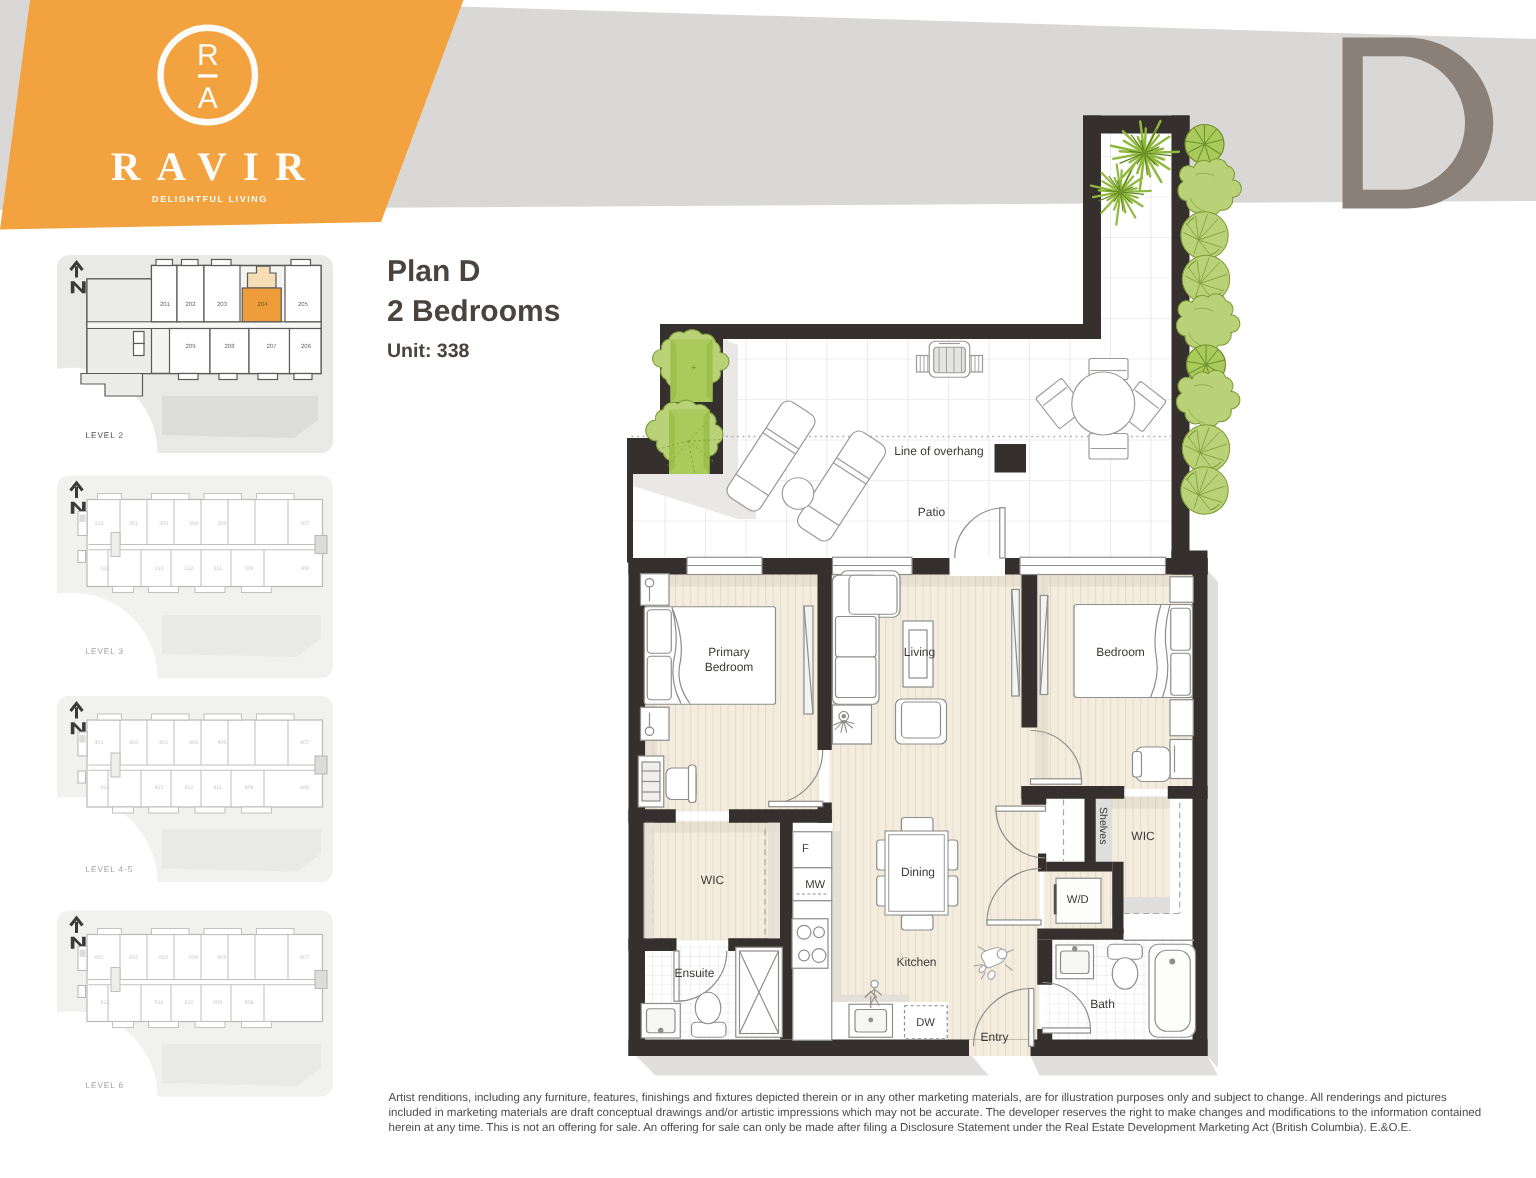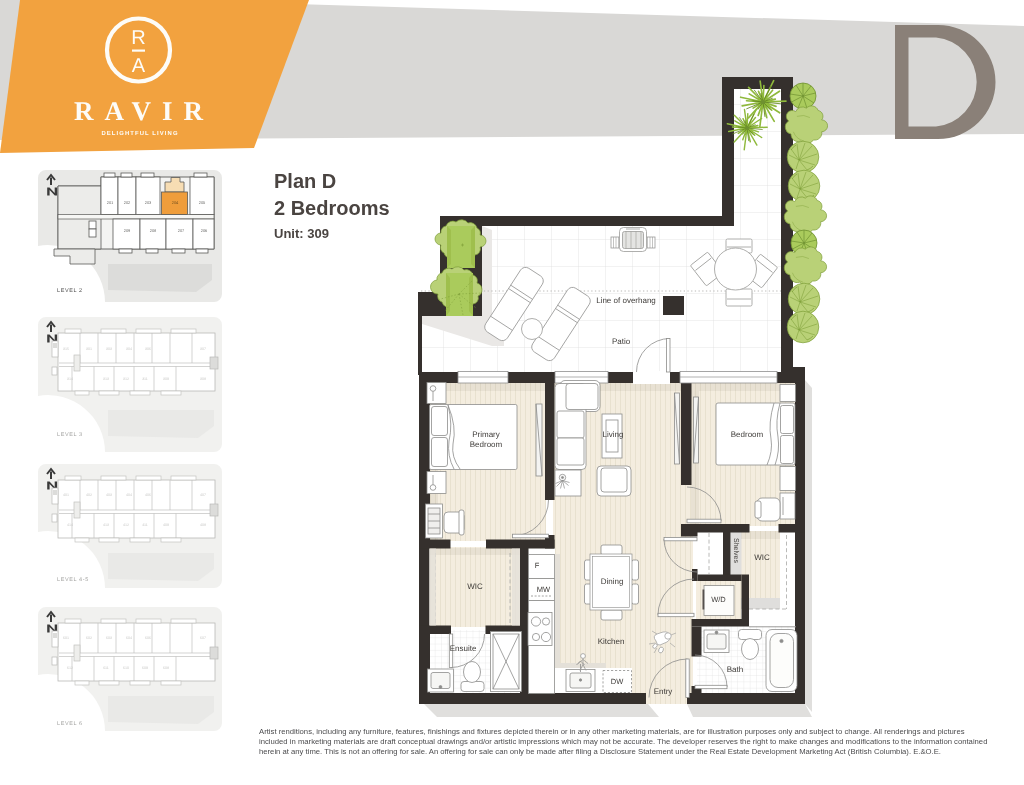--- a/index.html
+++ b/index.html
@@ -27,26 +27,26 @@
     <text x="138.5" y="43.5" font-size="20">R</text>
     <rect x="132" y="49.5" width="13" height="2.2"></rect>
     <text x="138.5" y="72" font-size="20">A</text>
   </g>
 
   <text x="144" y="120" font-family="Liberation Serif, serif" font-size="27" fill="#fdfcf8" text-anchor="middle" letter-spacing="11" style="font-weight:bold">RAVIR</text>
 
   <text x="140" y="134.5" font-size="5.9" fill="#fdfcf8" text-anchor="middle" letter-spacing="1.1" font-weight="bold">DELIGHTFUL LIVING</text>
 </svg>
 
-<div class="abs info" style="left:274px;top:168px;width:200px">
+<div class="abs info" style="left:258px;top:168px;width:200px">
 
   <div style="font-size:20px;font-weight:bold;line-height:27px">Plan D<br>2 Bedrooms</div>
 
 
-  <div style="font-size:13px;font-weight:bold;margin-top:4px">Unit: 309</div>
+  <div style="font-size:13px;font-weight:bold;margin-top:4px">Unit: 338</div>
 </div>
 
 <div class="abs" style="left:259px;top:727px;font-size:7.7px;line-height:10.2px;color:#4c4c4e;white-space:nowrap">Artist renditions, including any furniture, features, finishings and fixtures depicted therein or in any other marketing materials, are for illustration purposes only and subject to change. All renderings and pictures<br>included in marketing materials are draft conceptual drawings and/or artistic impressions which may not be accurate. The developer reserves the right to make changes and modifications to the information contained<br>herein at any time. This is not an offering for sale. An offering for sale can only be made after filing a Disclosure Statement under the Real Estate Development Marketing Act (British Columbia). E.&amp;O.E.</div>
 
 <svg id="sidebar" class="abs" style="left:30px;top:160px" width="230" height="580" viewBox="30 160 230 580">
 <defs>
 
   <g id="narrow">
     <path d="M0,11 L0,3.5" stroke="#3a3a3a" stroke-width="2" fill="none"></path>
     <path d="M-4,6 L0,1 L4,6" fill="none" stroke="#3a3a3a" stroke-width="2"></path>

